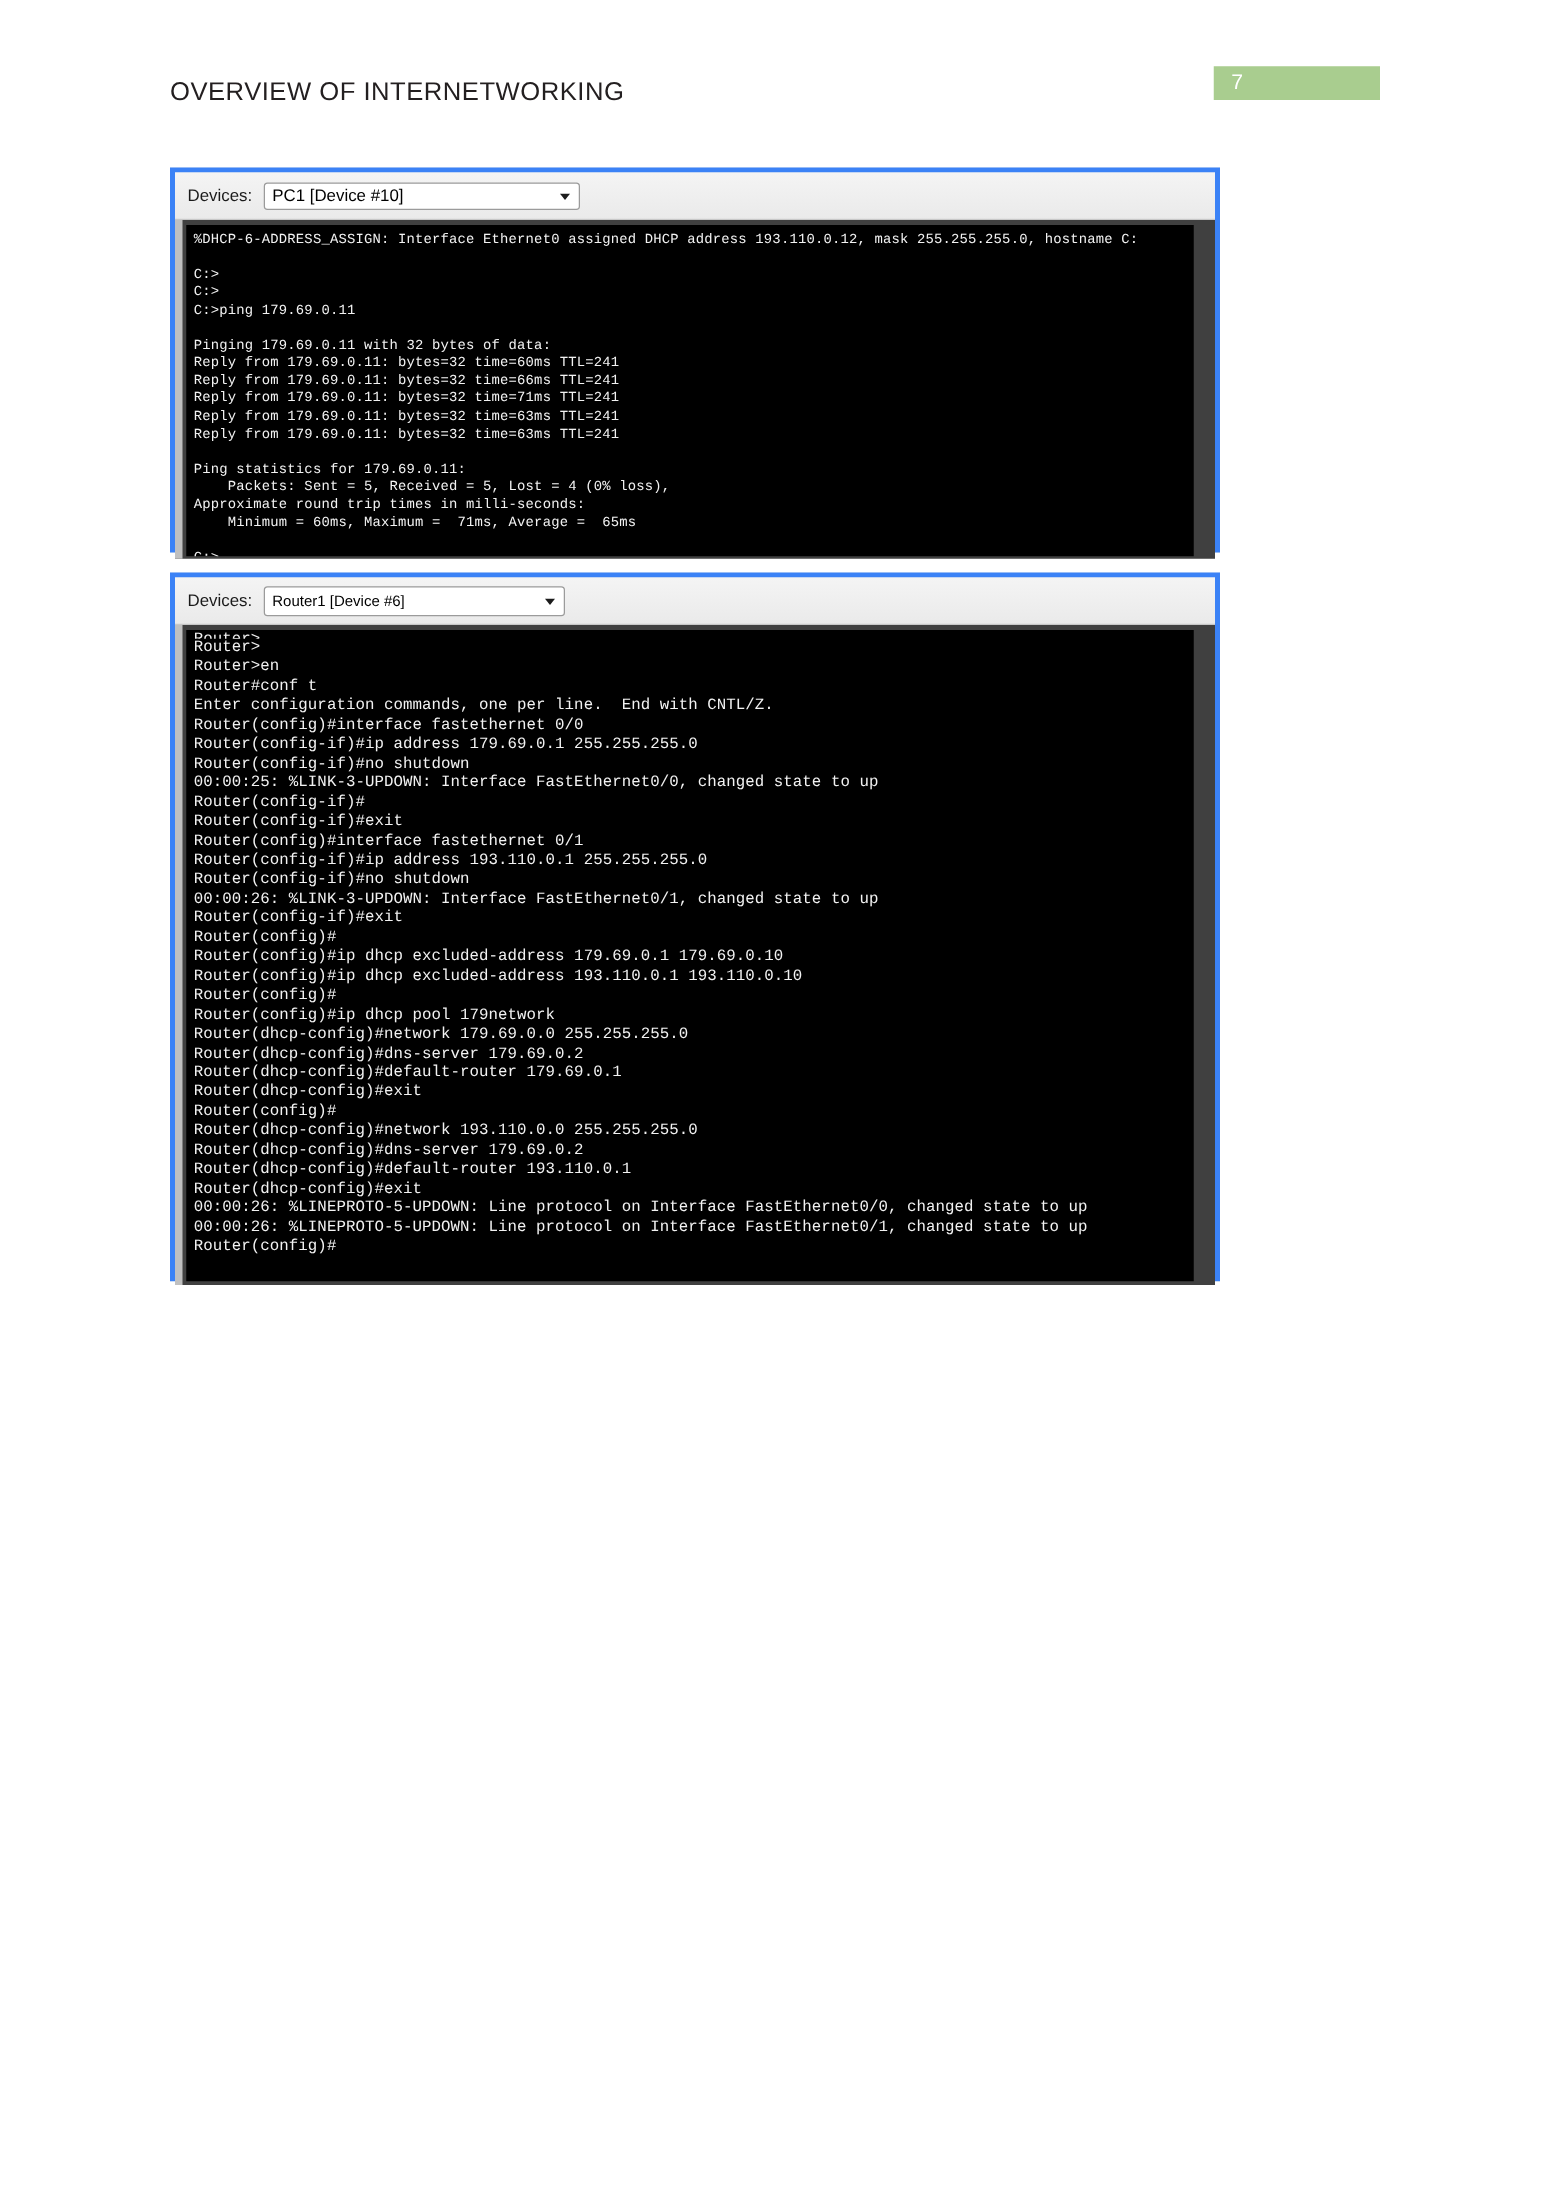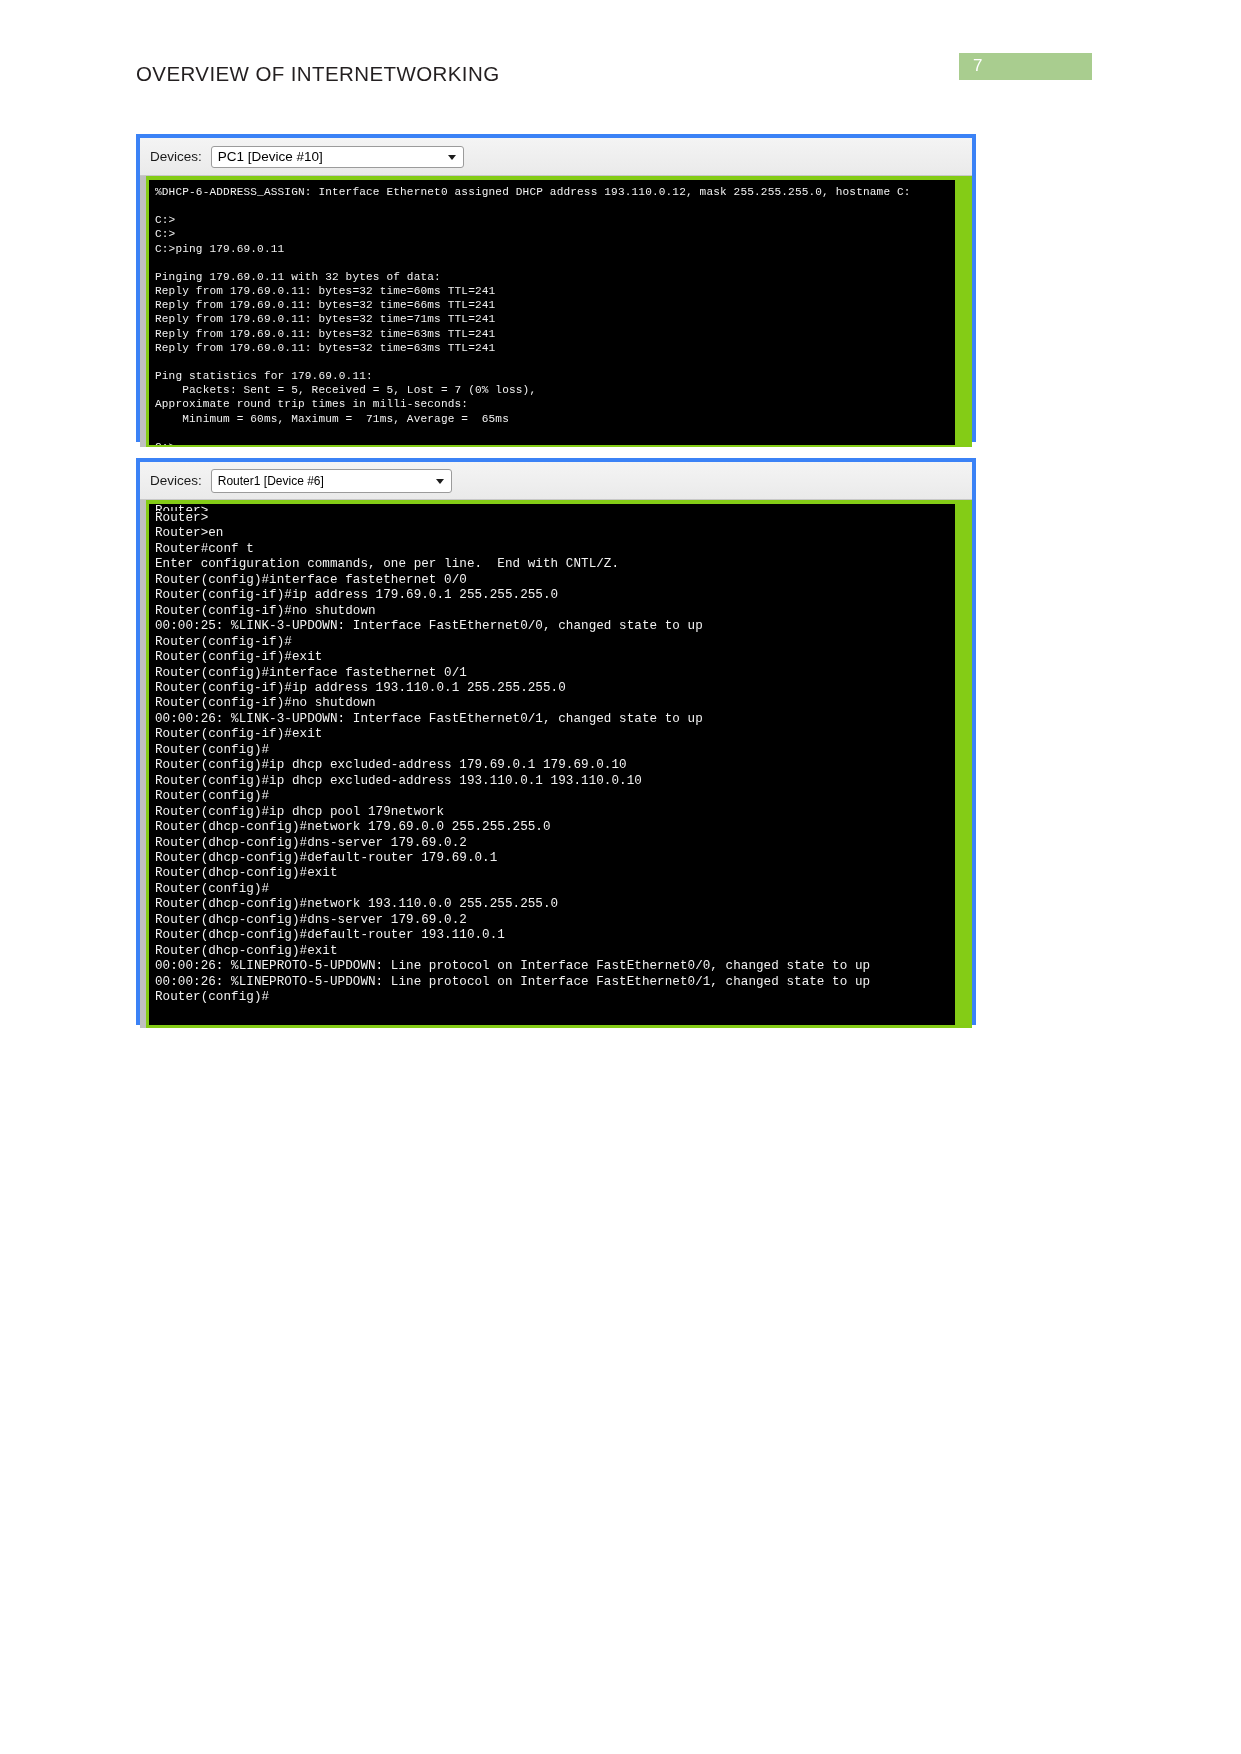--- a/index.html
+++ b/index.html
@@ -11,21 +11,21 @@
   }
   body {
     font-family: "Liberation Sans", sans-serif;
     position: relative;
     overflow: hidden;
   }
 
   
   .page-header {
     position: absolute;
-    top: 0; left: 0; right: 16px;
+    top: 0; left: 0; right: 4px;
     height: 110px;
   }
   .doc-title {
     position: absolute;
     left: 136px;
     top: 62px;
     font-size: 20.5px;
     letter-spacing: 0.4px;
     color: #231f20;
     font-family: "Liberation Sans", sans-serif;
@@ -107,21 +107,21 @@
     margin-top: -2px;
     width: 0; height: 0;
     border-left: 4.5px solid transparent;
     border-right: 4.5px solid transparent;
     border-top: 5px solid #1c1c1c;
   }
 
   
   .term-wrap {
     position: relative;
-    background: #84cc16;
+    background: #404040;
     padding: 4px 17px 3px 9px;
   }
   .win-pc .term-wrap { padding-bottom: 2px; }
   .terminal {
     background: #000000;
     color: #f2f2f2;
     font-family: "Liberation Mono", "DejaVu Sans Mono", monospace;
     overflow: hidden;
     position: relative;
   }
@@ -183,21 +183,21 @@
         <div class="ln">C:&gt;ping 179.69.0.11</div>
         <div class="ln">&nbsp;</div>
         <div class="ln">Pinging 179.69.0.11 with 32 bytes of data:</div>
         <div class="ln">Reply from 179.69.0.11: bytes=32 time=60ms TTL=241</div>
         <div class="ln">Reply from 179.69.0.11: bytes=32 time=66ms TTL=241</div>
         <div class="ln">Reply from 179.69.0.11: bytes=32 time=71ms TTL=241</div>
         <div class="ln">Reply from 179.69.0.11: bytes=32 time=63ms TTL=241</div>
         <div class="ln">Reply from 179.69.0.11: bytes=32 time=63ms TTL=241</div>
         <div class="ln">&nbsp;</div>
         <div class="ln">Ping statistics for 179.69.0.11:</div>
-        <div class="ln">    Packets: Sent = 5, Received = 5, Lost = 7 (0% loss),</div>
+        <div class="ln">    Packets: Sent = 5, Received = 5, Lost = 4 (0% loss),</div>
         <div class="ln">Approximate round trip times in milli-seconds:</div>
         <div class="ln">    Minimum = 60ms, Maximum =  71ms, Average =  65ms</div>
         <div class="ln">&nbsp;</div>
         <div class="ln">C:&gt;</div>
       </div>
   </div>
 </div>
 
 <div class="window win-router">
   <div class="device-bar">

